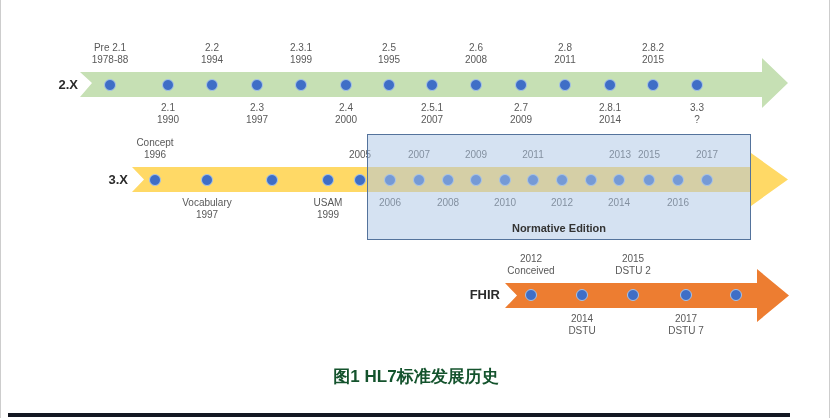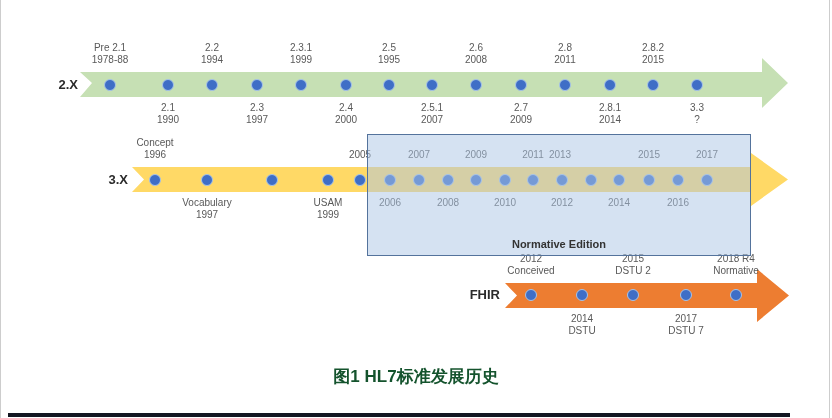--- a/index.html
+++ b/index.html
@@ -128,21 +128,21 @@
     </div>
     <div class="evt" style="left: 467px; top: 197px; color: rgb(89, 89, 89);">
       <div>2010</div>
     </div>
     <div class="evt" style="left: 495px; top: 149px; color: rgb(89, 89, 89);">
       <div>2011</div>
     </div>
     <div class="evt" style="left: 524px; top: 197px; color: rgb(89, 89, 89);">
       <div>2012</div>
     </div>
-    <div class="evt" style="left: 522px; top: 149px; color: rgb(89, 89, 89);">
+    <div class="evt" style="left: 582px; top: 149px; color: rgb(89, 89, 89);">
       <div>2013</div>
     </div>
     <div class="evt" style="left: 581px; top: 197px; color: rgb(89, 89, 89);">
       <div>2014</div>
     </div>
     <div class="evt" style="left: 611px; top: 149px; color: rgb(89, 89, 89);">
       <div>2015</div>
     </div>
     <div class="evt" style="left: 640px; top: 197px; color: rgb(89, 89, 89);">
       <div>2016</div>
@@ -160,43 +160,39 @@
     <div class="dot" style="left: 442px; top: 174px; background: rgb(63, 110, 198); border-color: rgb(166, 195, 232);"></div>
     <div class="dot" style="left: 470px; top: 174px; background: rgb(63, 110, 198); border-color: rgb(166, 195, 232);"></div>
     <div class="dot" style="left: 499px; top: 174px; background: rgb(63, 110, 198); border-color: rgb(166, 195, 232);"></div>
     <div class="dot" style="left: 527px; top: 174px; background: rgb(63, 110, 198); border-color: rgb(166, 195, 232);"></div>
     <div class="dot" style="left: 556px; top: 174px; background: rgb(63, 110, 198); border-color: rgb(166, 195, 232);"></div>
     <div class="dot" style="left: 585px; top: 174px; background: rgb(63, 110, 198); border-color: rgb(166, 195, 232);"></div>
     <div class="dot" style="left: 613px; top: 174px; background: rgb(63, 110, 198); border-color: rgb(166, 195, 232);"></div>
     <div class="dot" style="left: 643px; top: 174px; background: rgb(63, 110, 198); border-color: rgb(166, 195, 232);"></div>
     <div class="dot" style="left: 672px; top: 174px; background: rgb(63, 110, 198); border-color: rgb(166, 195, 232);"></div>
     <div class="dot" style="left: 701px; top: 174px; background: rgb(63, 110, 198); border-color: rgb(166, 195, 232);"></div>
-    <div class="overlay" style="left: 367px; top: 134px; width: 384px; height: 122px; background: rgba(171, 198, 229, 0.5); border-color: rgb(84, 115, 156);">
+    <div class="overlay" style="left: 367px; top: 134px; width: 384px; height: 106px; background: rgba(171, 198, 229, 0.5); border-color: rgb(84, 115, 156);">
       <div class="overlay-label" style="color: rgb(51, 51, 51);">Normative Edition</div>
     </div>
     <div class="arrow" style="left: 505px; top: 269px; width: 284px; height: 53px; background: rgb(237, 125, 49); clip-path: polygon(0px 14px, 252px 14px, 252px 0px, 284px 26.5px, 252px 53px, 252px 39px, 0px 39px, 12px 26.5px);"></div>
     <div class="rowlab" style="left: 440px; top: 286px; color: rgb(43, 43, 43); text-align: right;">FHIR</div>
     <div class="evt" style="left: 493px; top: 253px; color: rgb(89, 89, 89);">
       <div>2012</div>
       <div>Conceived</div>
     </div>
     <div class="evt" style="left: 544px; top: 313px; color: rgb(89, 89, 89);">
       <div>2014</div>
       <div>DSTU</div>
     </div>
     <div class="evt" style="left: 595px; top: 253px; color: rgb(89, 89, 89);">
       <div>2015</div>
       <div>DSTU 2</div>
     </div>
     <div class="evt" style="left: 648px; top: 313px; color: rgb(89, 89, 89);">
       <div>2017</div>
       <div>DSTU 7</div>
     </div>
-    <div class="evt" style="left: 698px; top: 253px; color: rgb(89, 89, 89);">
-      <div>2018 R4</div>
-      <div>Normative</div>
-    </div>
     <div class="dot" style="left: 525px; top: 289px; background: rgb(63, 110, 198); border-color: rgb(166, 195, 232);"></div>
     <div class="dot" style="left: 576px; top: 289px; background: rgb(63, 110, 198); border-color: rgb(166, 195, 232);"></div>
     <div class="dot" style="left: 627px; top: 289px; background: rgb(63, 110, 198); border-color: rgb(166, 195, 232);"></div>
     <div class="dot" style="left: 680px; top: 289px; background: rgb(63, 110, 198); border-color: rgb(166, 195, 232);"></div>
     <div class="dot" style="left: 730px; top: 289px; background: rgb(63, 110, 198); border-color: rgb(166, 195, 232);"></div>
   </div>
 
 </body></html>

